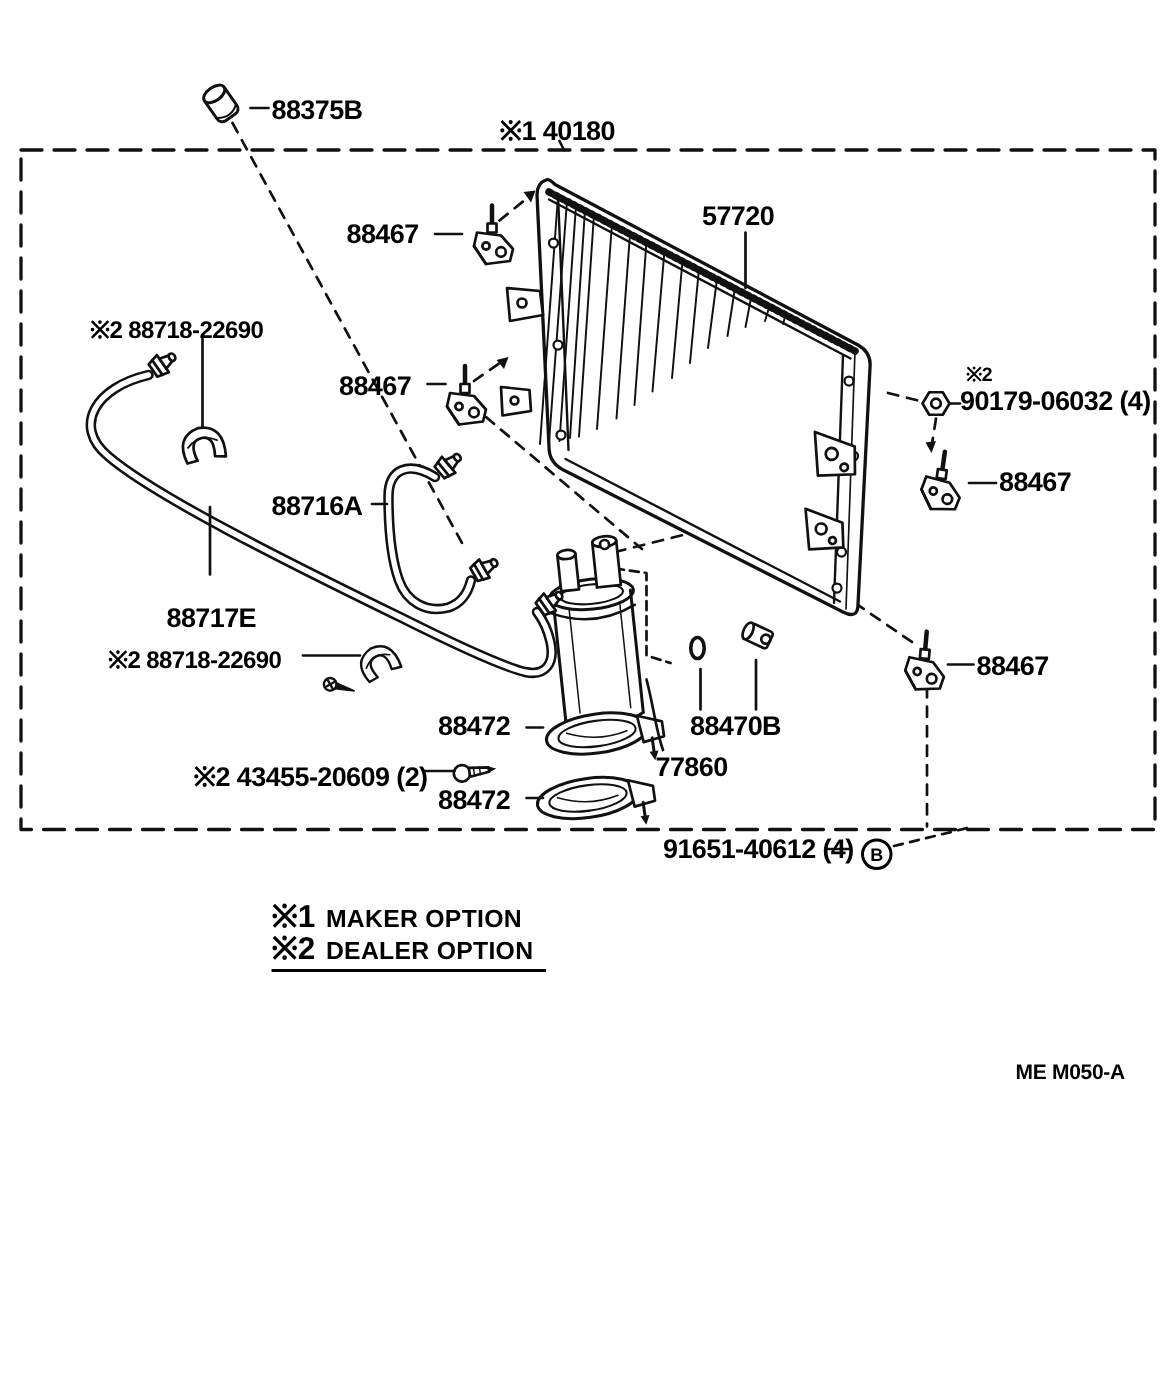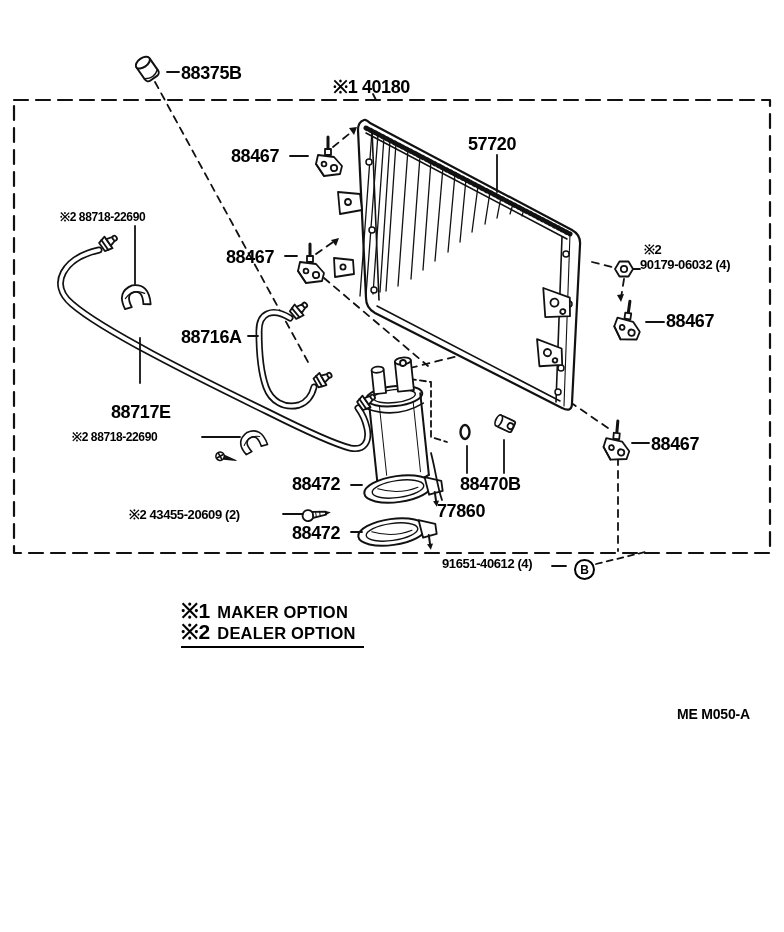--- a/index.html
+++ b/index.html
@@ -1,21 +1,21 @@
 <!DOCTYPE html>
 <html><head>
 <meta charset="utf-8">
 <style>
   html,body{margin:0;padding:0;background:#fff;}
   #page{position:relative;width:784px;height:848px;background:#fff;overflow:hidden;
         font-family:"Liberation Sans",sans-serif;}
   #art{position:absolute;left:0;top:0;width:784px;height:932px;}
   .lbl{position:absolute;font:700 18px "Liberation Sans",sans-serif;color:#000;
        letter-spacing:-0.4px;white-space:nowrap;}
-  .s16{font-size:12px}.s15{font-size:13px}.s13{font-size:13px}
+  .s16{font-size:16px}.s15{font-size:18px}.s13{font-size:13px}
   .circle-b{position:absolute;width:17px;height:17px;border:2.5px solid #000;border-radius:50%;
        display:flex;align-items:center;justify-content:center;
        font:700 12px "Liberation Sans",sans-serif;color:#000;}
   .legend-row{position:absolute;display:flex;align-items:baseline;gap:7px;color:#000;}
   .legend-mark{font:700 21px "Liberation Sans",sans-serif;}
   .legend-text{font:700 16.5px "Liberation Sans",sans-serif;letter-spacing:0.2px;}
   .underlined{border-bottom:2.5px solid #000;padding-right:8px;padding-bottom:1px;}
   .code{position:absolute;font:700 14px "Liberation Sans",sans-serif;color:#000;letter-spacing:-0.2px;text-align:center;}
 </style>
 </head>

